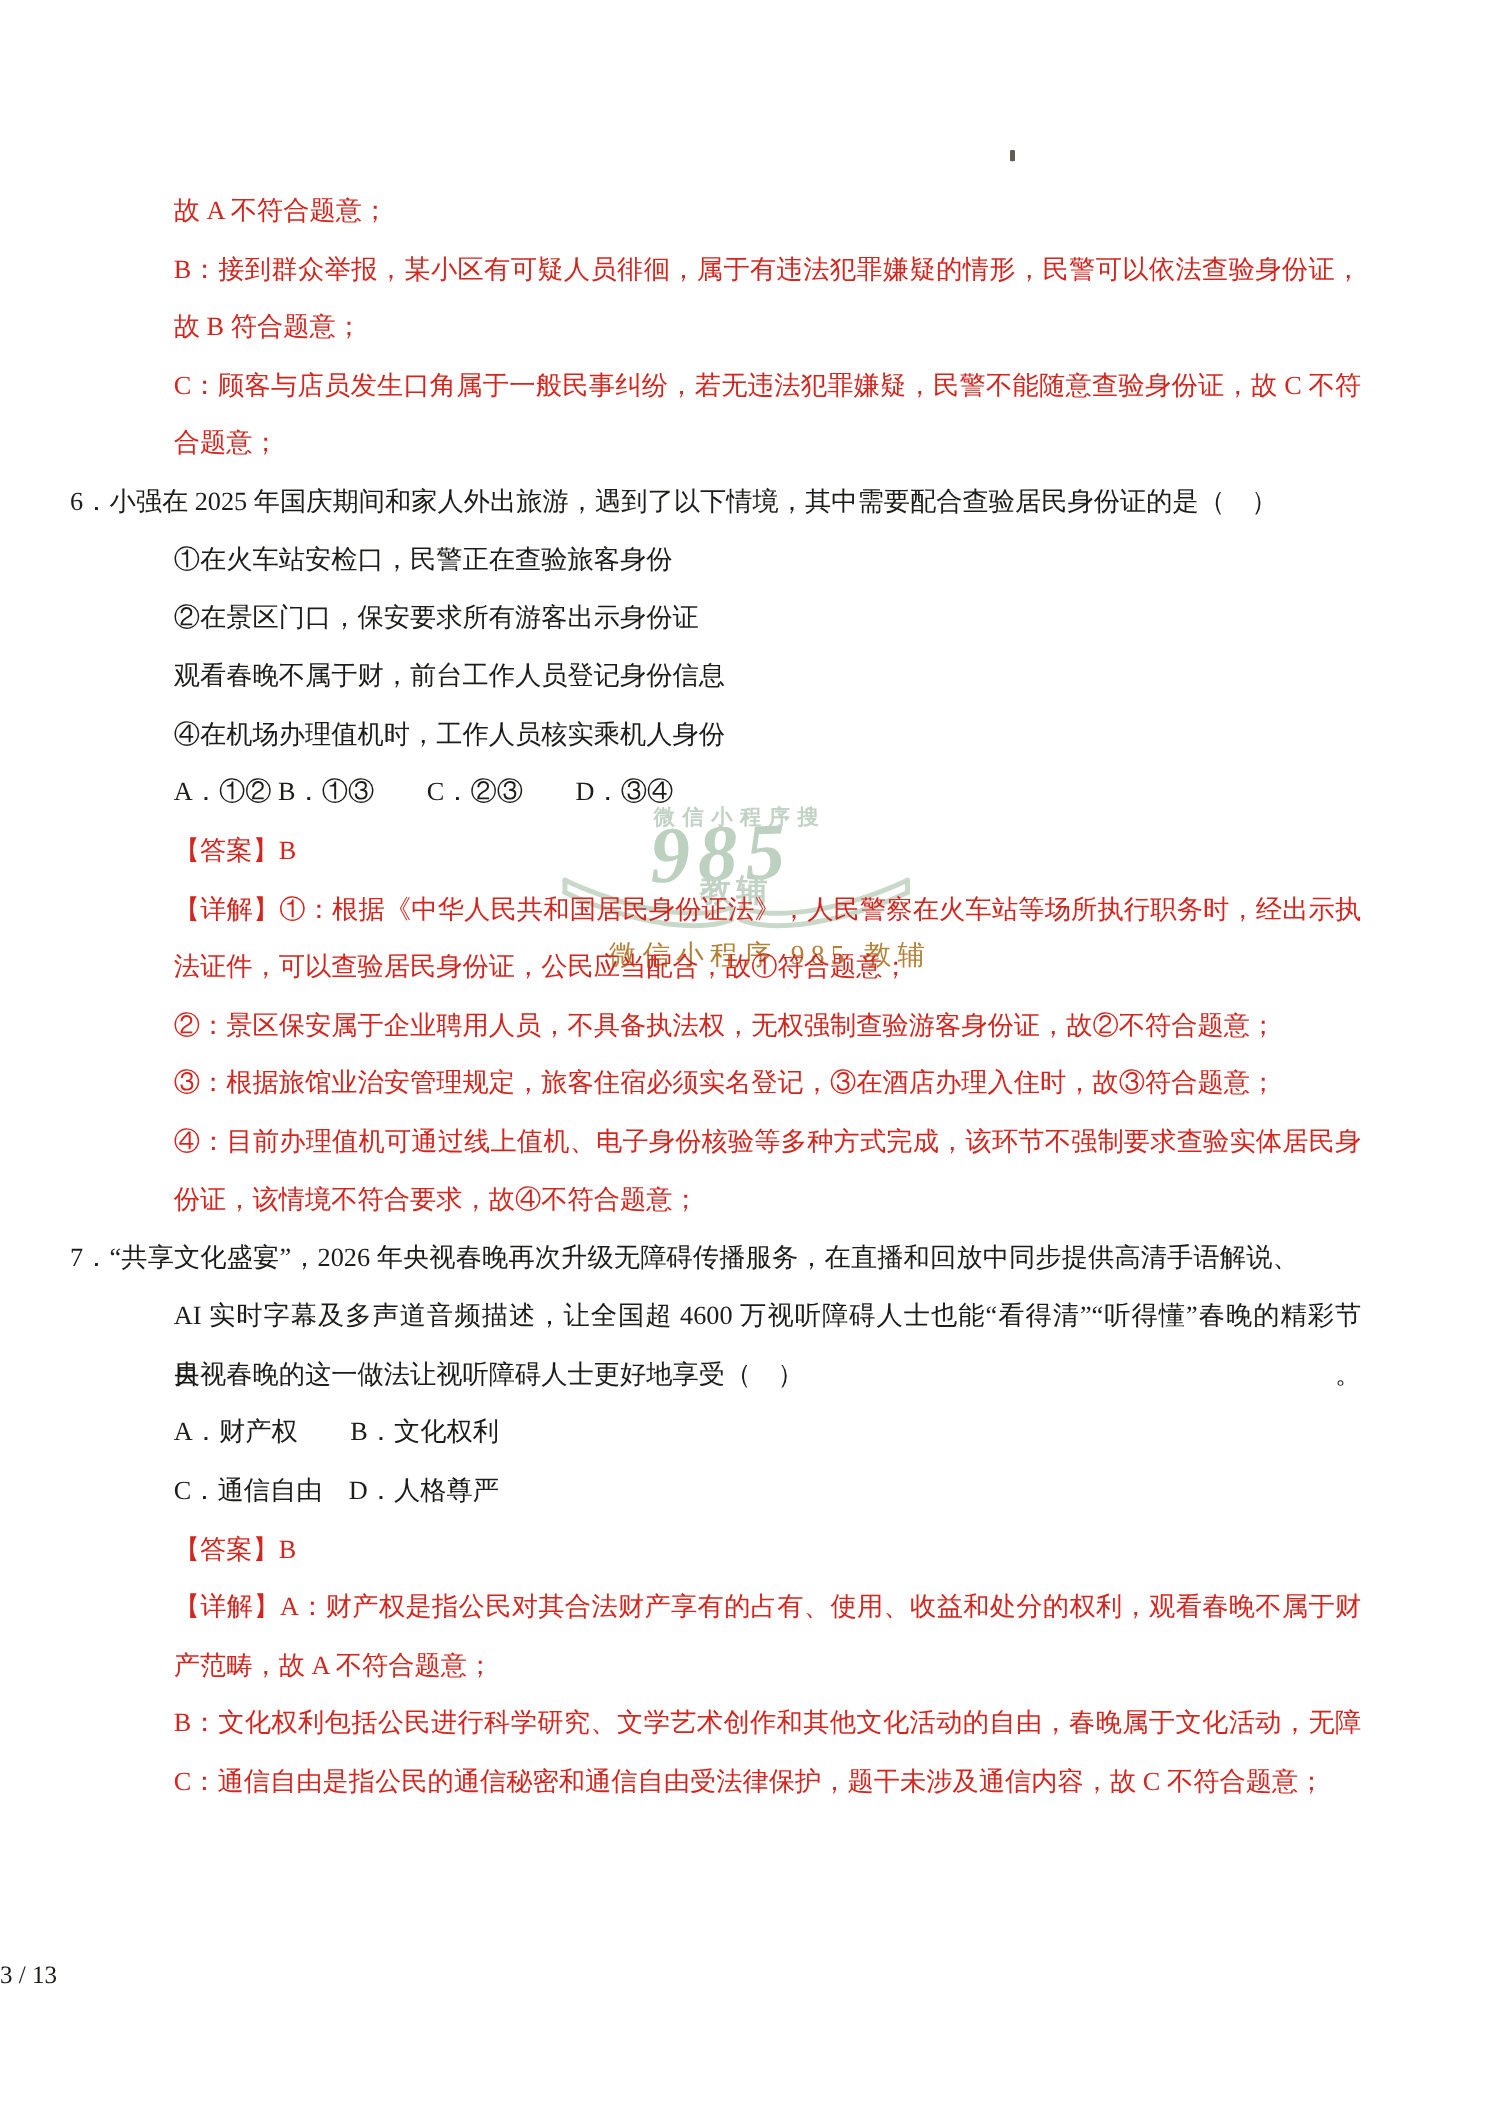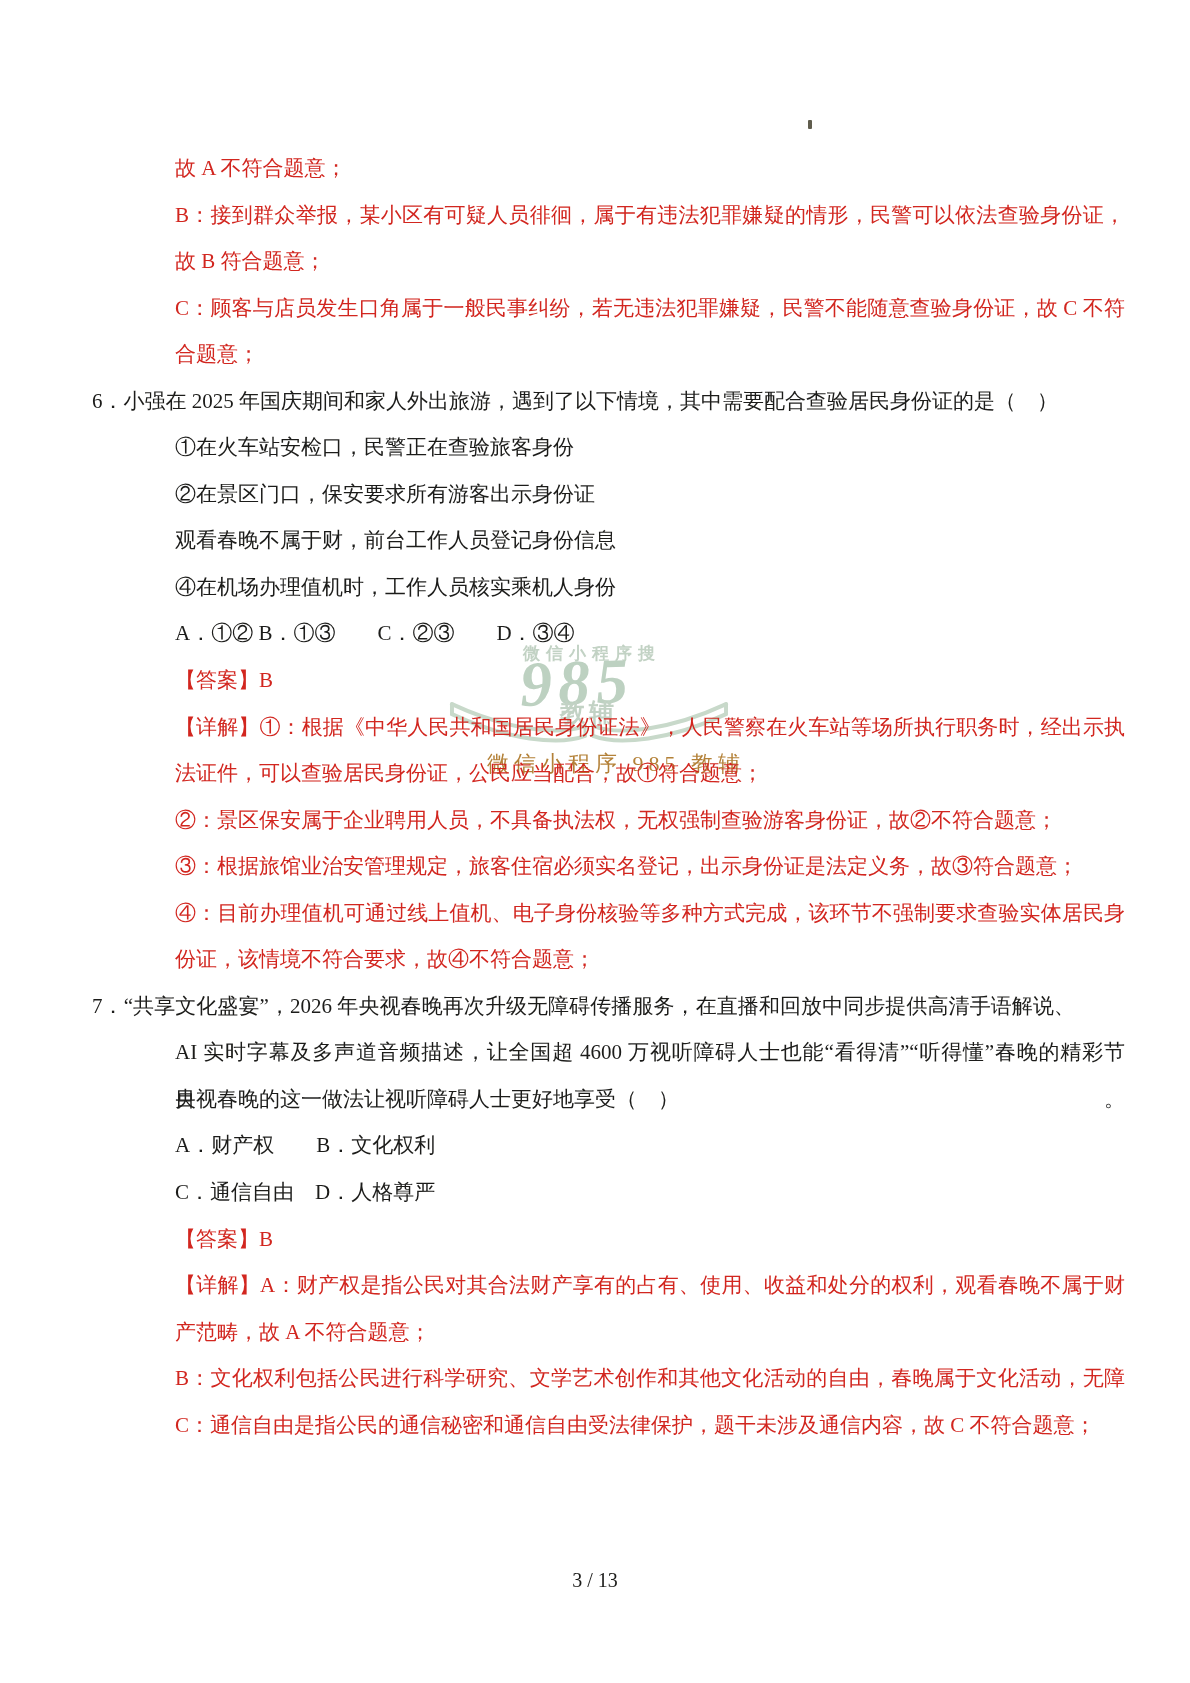--- a/index.html
+++ b/index.html
@@ -10,31 +10,31 @@
     font-family:"Liberation Serif","DejaVu Serif",serif;
     overflow:hidden;
   }
   .page{position:absolute;inset:0;}
 
   
   .lines{position:absolute;top:145px;left:0;width:1190px;z-index:2;}
   .line{
     height:46.55px;line-height:46.55px;
     font-size:21px;color:#1c1c1a;
-    padding-left:139px;white-space:pre;margin-left:36px;
+    padding-left:139px;white-space:pre;
   }
   .line.num{padding-left:56px;}
   .line.red{color:#d2261f;}
   .line.just{white-space:normal;width:950px;text-align:justify;text-align-last:justify;}
   .line.num.just{width:983px;}
 
   
   .footer{
     position:absolute;top:1569px;left:0;width:1190px;z-index:2;
-    text-align:center;font-size:20px;color:#1c1c1a;
+    font-size:20px;color:#1c1c1a;
   }
 
   
   .stray{
     position:absolute;left:808px;top:120px;width:4px;height:9px;z-index:2;
     background:#44412f;border-radius:1px;opacity:.85;
   }
 
   
   .watermark{position:absolute;inset:0;z-index:1;pointer-events:none;}
@@ -93,21 +93,21 @@
       <div class="line num">6．小强在 2025 年国庆期间和家人外出旅游，遇到了以下情境，其中需要配合查验居民身份证的是（　）</div>
       <div class="line">①在火车站安检口，民警正在查验旅客身份</div>
       <div class="line">②在景区门口，保安要求所有游客出示身份证</div>
       <div class="line">观看春晚不属于财，前台工作人员登记身份信息</div>
       <div class="line">④在机场办理值机时，工作人员核实乘机人身份</div>
       <div class="line">A．①② B．①③　　C．②③　　D．③④</div>
       <div class="line red">【答案】B</div>
       <div class="line red just">【详解】①：根据《中华人民共和国居民身份证法》，人民警察在火车站等场所执行职务时，经出示执</div>
       <div class="line red">法证件，可以查验居民身份证，公民应当配合，故①符合题意；</div>
       <div class="line red">②：景区保安属于企业聘用人员，不具备执法权，无权强制查验游客身份证，故②不符合题意；</div>
-      <div class="line red">③：根据旅馆业治安管理规定，旅客住宿必须实名登记，出示身份证是法定义务，故③符合题意；</div>
+      <div class="line red">③：根据旅馆业治安管理规定，旅客住宿必须实名登记，③在酒店办理入住时，故③符合题意；</div>
       <div class="line red just">④：目前办理值机可通过线上值机、电子身份核验等多种方式完成，该环节不强制要求查验实体居民身</div>
       <div class="line red">份证，该情境不符合要求，故④不符合题意；</div>
       <div class="line num just">7．“共享文化盛宴”，2026 年央视春晚再次升级无障碍传播服务，在直播和回放中同步提供高清手语解说、</div>
       <div class="line just">AI 实时字幕及多声道音频描述，让全国超 4600 万视听障碍人士也能“看得清”“听得懂”春晚的精彩节目。</div>
       <div class="line">央视春晚的这一做法让视听障碍人士更好地享受（　）</div>
       <div class="line">A．财产权　　B．文化权利</div>
       <div class="line">C．通信自由　D．人格尊严</div>
       <div class="line red">【答案】B</div>
       <div class="line red just">【详解】A：财产权是指公民对其合法财产享有的占有、使用、收益和处分的权利，观看春晚不属于财</div>
       <div class="line red">产范畴，故 A 不符合题意；</div>

